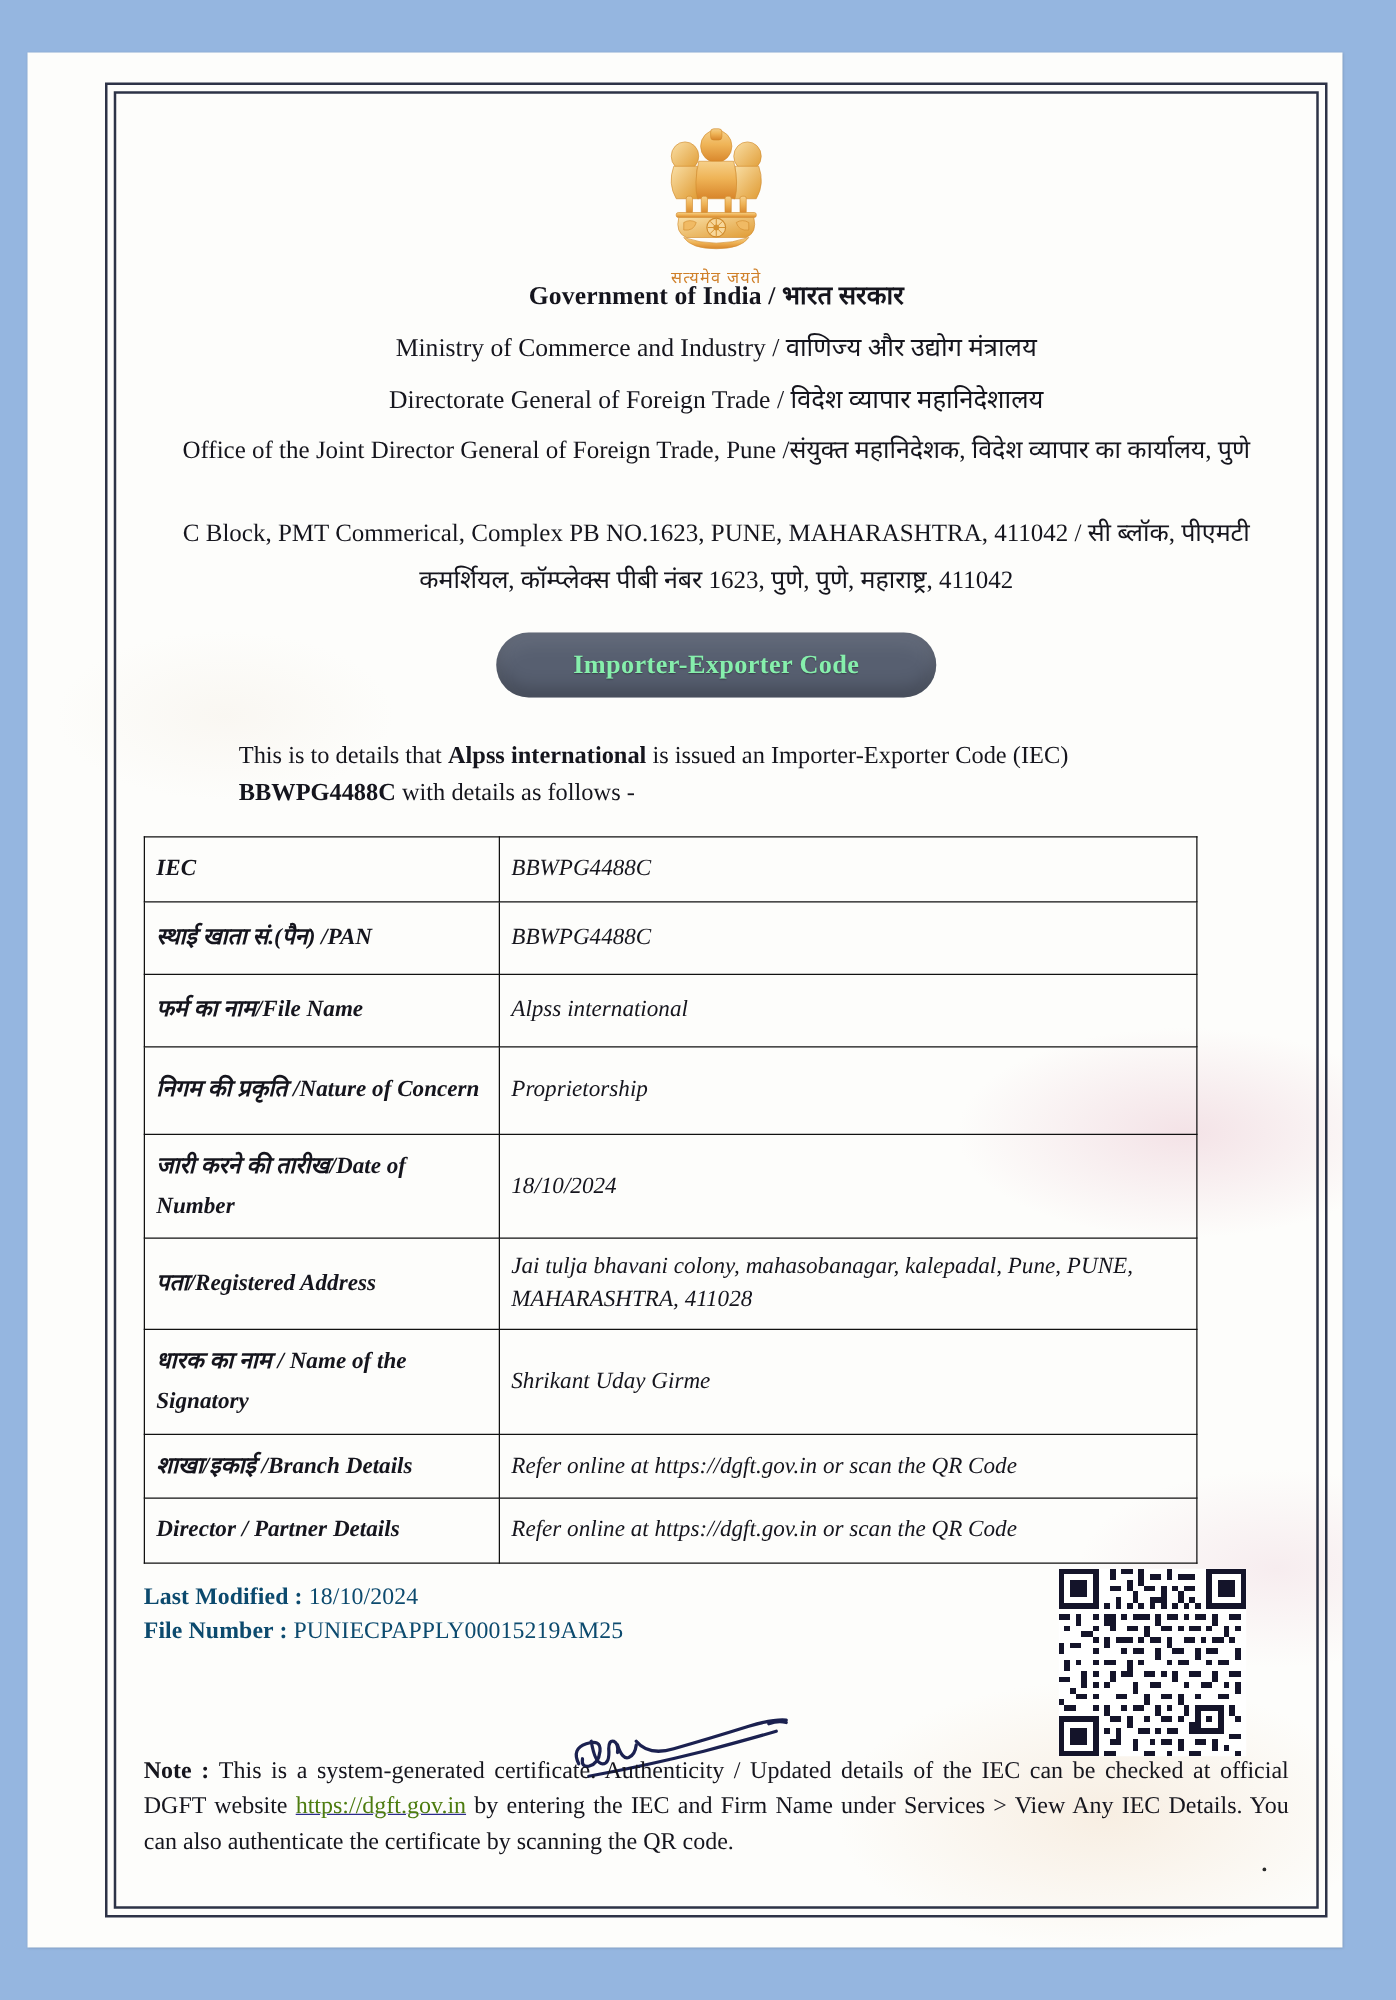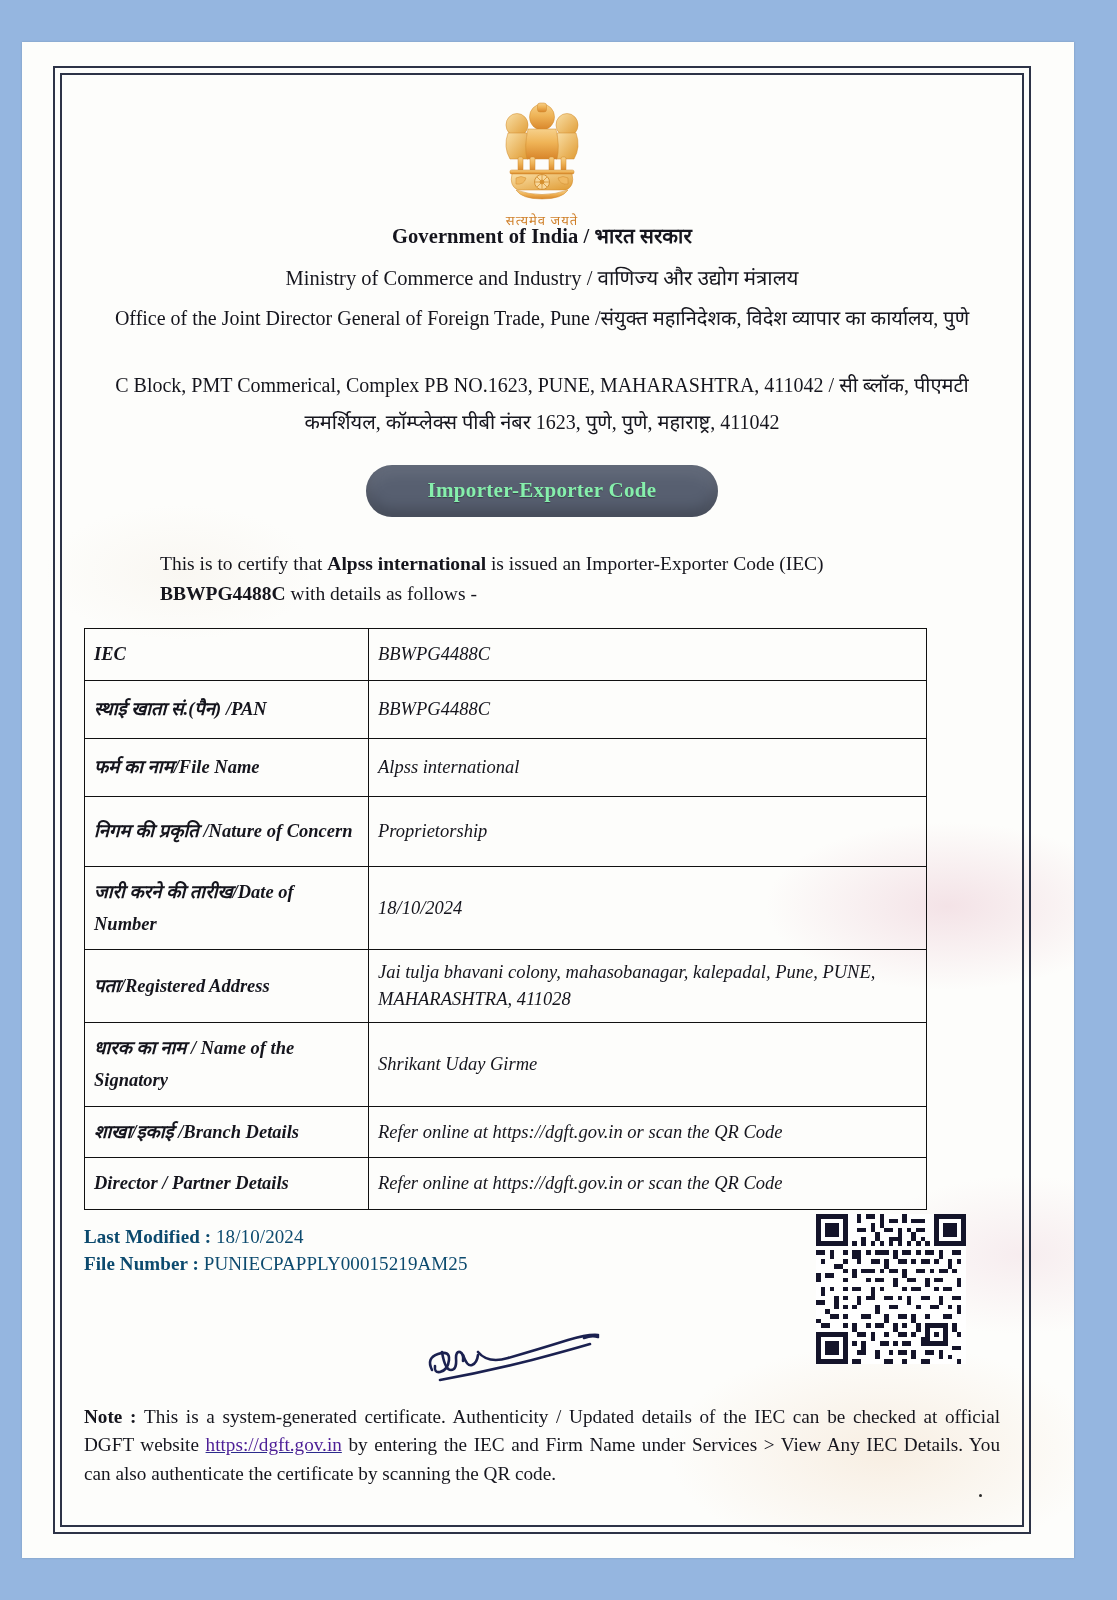--- a/index.html
+++ b/index.html
@@ -30,21 +30,21 @@
       radial-gradient(ellipse 260px 120px at 88% 57%, rgba(236,205,214,.55), rgba(255,255,255,0) 70%),
       radial-gradient(ellipse 300px 150px at 82% 93%, rgba(243,226,206,.55), rgba(255,255,255,0) 72%),
       radial-gradient(ellipse 220px 110px at 95% 80%, rgba(238,214,222,.42), rgba(255,255,255,0) 72%),
       radial-gradient(ellipse 180px 90px at 15% 35%, rgba(247,243,236,.6), rgba(255,255,255,0) 75%);
     pointer-events:none;
   }
 
   
   #frame {
     position: absolute;
-    left: 31px;
+    left: 62px;
     top: 24px;
     width: 978px;
     height: 1468px;
     border: 2px solid #2d3347;
     padding: 5px;
   }
   #frame-inner {
     width: 100%;
     height: 100%;
     border: 2px solid #2d3347;
@@ -165,21 +165,21 @@
     left: 22px;
     right: 22px;
     bottom: 36px;
     font-size: 19.2px;
     line-height: 1.5;
     color: #15151d;
     text-align: justify;
   }
   .note b { font-weight: bold; }
   .note .lnk {
-    color: #4c1d95;
+    color: #4d7c0f;
     text-decoration: underline;
     text-decoration-color: #2b2b8c;
   }
 
   
   .dot {
     position: absolute;
     right: 40px;
     bottom: 28px;
     width: 3px; height: 3px;
@@ -241,31 +241,32 @@
 
             <path d="M34 95 q26 9 52 0 q-6 9 -26 9 q-20 0 -26-9 z"></path>
           </g>
         </svg>
         <div class="satyamev">सत्यमेव जयते</div>
       </div>
 
       <div class="hdr">
         <div class="l1">Government of India / भारत सरकार</div>
         <div class="l2">Ministry of Commerce and Industry / वाणिज्य और उद्योग मंत्रालय</div>
+        <div class="l3">Directorate General of Foreign Trade / विदेश व्यापार महानिदेशालय</div>
         <div class="l4">Office of the Joint Director General of Foreign Trade, Pune /संयुक्त महानिदेशक, विदेश व्यापार का कार्यालय, पुणे</div>
         <div class="l5">C Block, PMT Commerical, Complex PB NO.1623, PUNE, MAHARASHTRA, 411042  / सी ब्लॉक, पीएमटी</div>
         <div class="l6">कमर्शियल, कॉम्प्लेक्स पीबी नंबर 1623, पुणे, पुणे, महाराष्ट्र, 411042</div>
       </div>
 
       <div class="badge-row">
         <span class="badge">Importer-Exporter Code</span>
       </div>
 
       <div class="certify">
-        <span>This is to certify that </span><b>Alpss international</b><span> is issued an Importer-Exporter Code (IEC) </span><b>BBWPG4488C</b><span> with details as follows -</span>
+        <span>This is to details that </span><b>Alpss international</b><span> is issued an Importer-Exporter Code (IEC) </span><b>BBWPG4488C</b><span> with details as follows -</span>
       </div>
 
       <table class="details">
         <tbody>
           <tr class="sm">
             <td class="k">IEC</td>
             <td class="v">BBWPG4488C</td>
           </tr>
           <tr class="med">
             <td class="k">स्थाई खाता सं.(पैन) /PAN</td>

